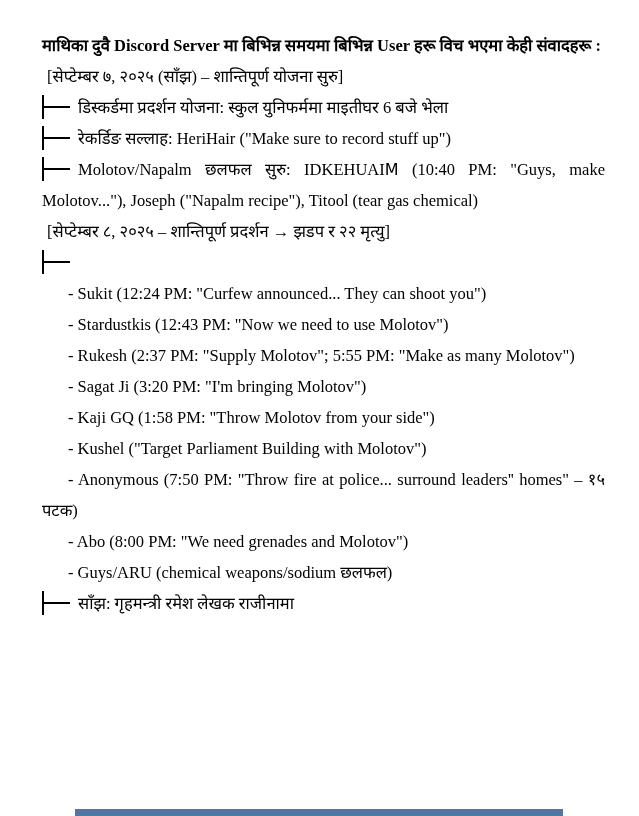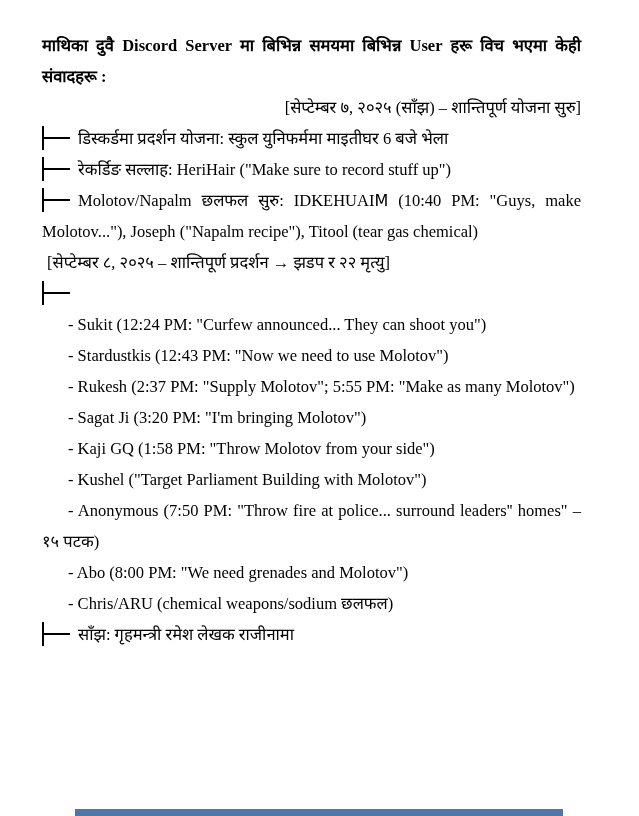--- a/index.html
+++ b/index.html
@@ -11,21 +11,21 @@
     width: 639px;
     height: 816px;
     position: relative;
     overflow: hidden;
     font-family: "Liberation Serif", serif;
     color: #000000;
   }
   .page {
     position: absolute;
     top: 0; left: 0; right: 0; bottom: 0;
-    padding: 30px 58px 0 42px;
+    padding: 30px 34px 0 42px;
     box-sizing: border-box;
   }
   p.line {
     margin: 0;
     font-size: 16.5px;
     line-height: 31px;
   }
   .intro {
     font-weight: bold;
     text-align: justify;
@@ -35,21 +35,21 @@
     text-indent: 5px;
   }
   .tree-item {
     text-indent: 0;
   }
   .justify {
     text-align: justify;
   }
   .indent-dash { text-indent: 26px; }
   .gap-before { margin-top: 29px; }
-  .small-gap-before { margin-top: 2px; text-align: right; }
+  .small-gap-before { margin-top: 2px; }
 
   
   .branch {
     display: inline-block;
     width: 26px;
     height: 24px;
     border-left: 2px solid #000;
     position: relative;
     vertical-align: -6px;
     margin-right: 8px;
@@ -111,21 +111,21 @@
   </p>
 
   <p class="line indent-dash">- Sukit (12:24 PM: "Curfew announced... They can shoot you")</p>
   <p class="line indent-dash">- Stardustkis (12:43 PM: "Now we need to use Molotov")</p>
   <p class="line indent-dash">- Rukesh (2:37 PM: "Supply Molotov"; 5:55 PM: "Make as many Molotov")</p>
   <p class="line indent-dash">- Sagat Ji (3:20 PM: "I'm bringing Molotov")</p>
   <p class="line indent-dash">- Kaji GQ (1:58 PM: "Throw Molotov from your side")</p>
   <p class="line indent-dash">- Kushel ("Target Parliament Building with Molotov")</p>
   <p class="line indent-dash justify">- Anonymous (7:50 PM: "Throw fire at police... surround leaders'' homes" – १५ पटक)</p>
   <p class="line indent-dash">- Abo (8:00 PM: "We need grenades and Molotov")</p>
-  <p class="line indent-dash">- Chris/ARU (chemical weapons/sodium छलफल)</p>
+  <p class="line indent-dash">- Guys/ARU (chemical weapons/sodium छलफल)</p>
 
   <p class="line tree-item">
     <span class="branch"></span><span>साँझ: गृहमन्त्री रमेश लेखक राजीनामा</span>
   </p>
 
 </div>
 
 <div class="bottom-bar"></div>
 
 </body></html>

